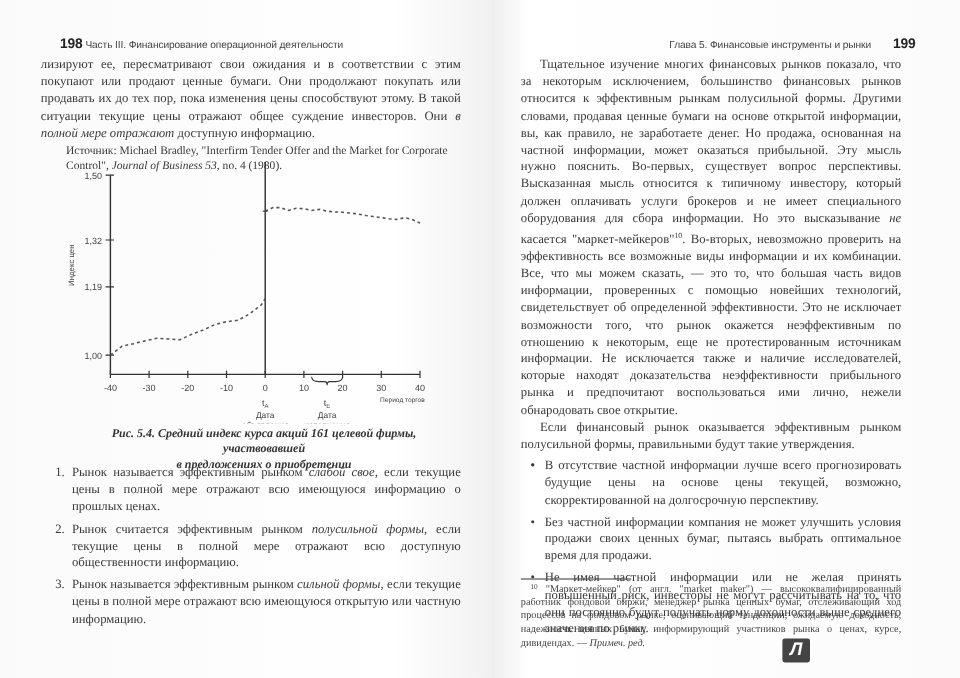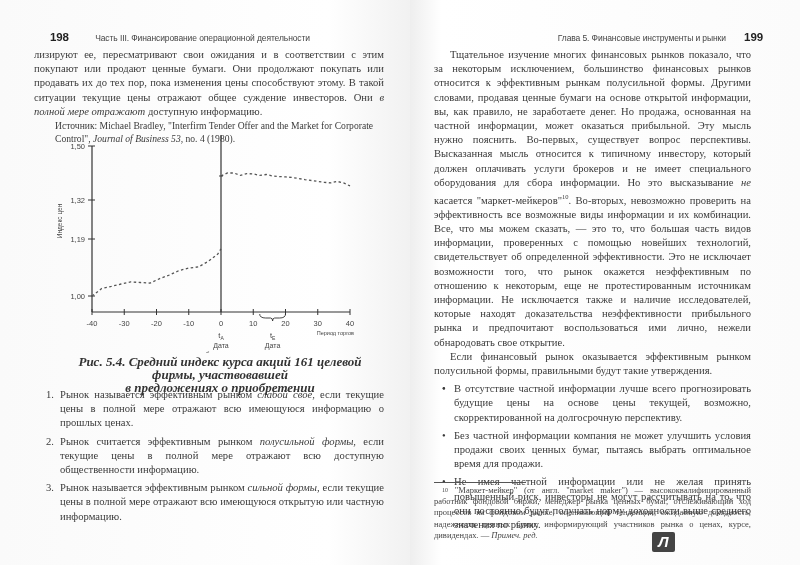--- a/index.html
+++ b/index.html
@@ -8,30 +8,30 @@
     background: #fdfdfd;
     font-family: "Liberation Serif", "DejaVu Serif", serif;
     color: #2e2e2e;
   }
   .page { position: absolute; top: 0; height: 565px; }
   .page-left { left: 0; width: 410px; background: linear-gradient(to right, #fafafa 0%, #ffffff 80%, #f1f1f1 100%); }
   .page-right { left: 410px; width: 390px; background: linear-gradient(to right, #eeeeee 0%, #ffffff 8%, #fbfbfb 100%); }
   .run-head { position: absolute; top: 31px; font-family: "Liberation Sans", "DejaVu Sans", sans-serif; font-size: 8.5px; color: #444; letter-spacing: -0.1px; }
   .run-head .pnum { font-weight: bold; font-size: 11.5px; color: #222; }
   .run-head-left { left: 50px; }
-  .run-head-left .pnum { margin-right: 24px; }
+  .run-head-left .pnum { margin-right: 0; }
   .run-head-right { right: 37px; }
   .run-head-right .pnum { margin-left: 16px; }
   .text { position: absolute; font-size: 10.6px; line-height: 14.2px; text-align: justify; color: #3a3a3a; }
   .text p { margin: 0; }
   .indent { text-indent: 16px; }
   .left-col { left: 34px; width: 350px; }
   .right-col { left: 434px; width: 317px; }
   .source { font-size: 9.6px; line-height: 12.6px; color: #3a3a3a; }
-  .caption { position: absolute; left: 60px; width: 320px; top: 355px; text-align: center; font-size: 13px; line-height: 13px; font-style: italic; font-weight: bold; color: #333; }
+  .caption { position: absolute; left: 60px; width: 320px; top: 355px; text-align: center; font-size: 10px; line-height: 13px; font-style: italic; font-weight: bold; color: #333; }
   .list { margin: 4px 0 0 0; padding: 0; list-style: none; }
   .list li { position: relative; padding-left: 20px; margin-bottom: 4px; }
   .list li .marker { position: absolute; left: 8px; top: 0; }
   .olist li .marker { left: 12px; }
   .olist li { padding-left: 26px; }
   h2.section { font-family: "Liberation Sans", "DejaVu Sans", sans-serif; font-weight: bold; font-size: 15px; margin: 5px 0 3px 0; color: #2a2a2a; text-align: left; text-indent: 0; }
   .footnote-rule { position: absolute; left: 434px; top: 482px; width: 92px; height: 1px; background: #555; }
   .footnote { position: absolute; left: 434px; top: 485px; width: 317px; font-size: 8.5px; line-height: 11.2px; text-align: justify; color: #444; }
   .footnote .fn-num { font-size: 6px; vertical-align: top; margin-left: 8px; }
   sup.fn { font-size: 6.5px; }

